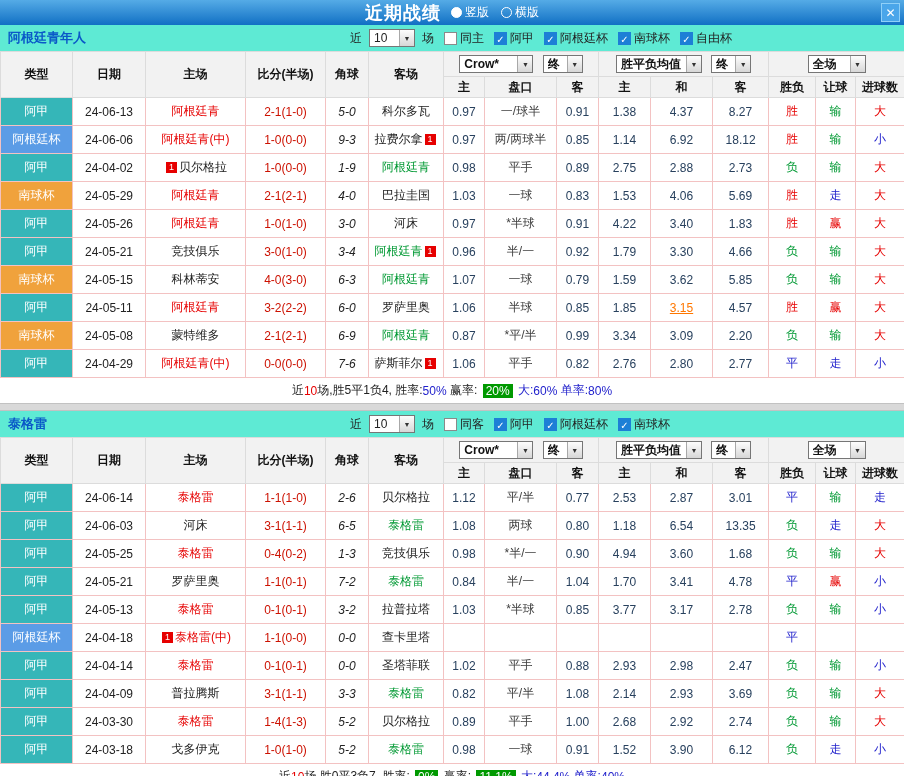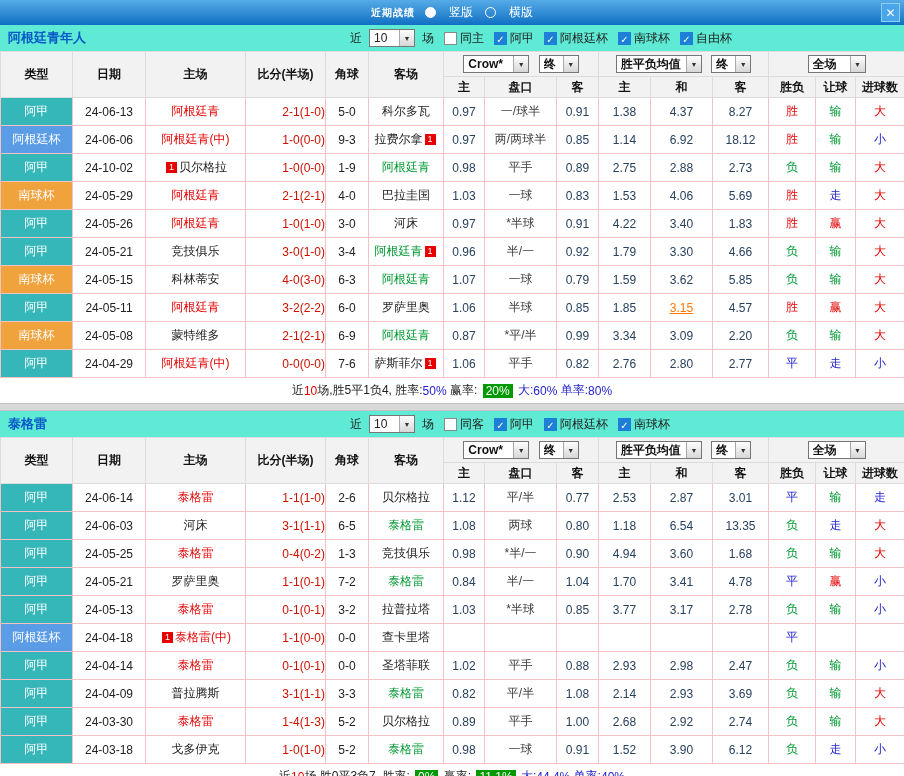--- a/index.html
+++ b/index.html
@@ -1,55 +1,55 @@
 <!DOCTYPE html>
 <html><head>
 <meta charset="utf-8">
 <style>
   html,body{margin:0;padding:0;background:#fff;}
   body{width:904px;height:776px;overflow:hidden;font-family:"Liberation Sans","DejaVu Sans",sans-serif;font-size:12px;color:#222;}
 
   
   .titlebar{height:25px;background:linear-gradient(to bottom,#55abe6,#1170c4);display:flex;align-items:center;justify-content:center;position:relative;color:#fff;}
-  .tb-title{font-weight:bold;font-size:10px;letter-spacing:1px;}
+  .tb-title{font-weight:bold;font-size:18px;letter-spacing:1px;}
   .tb-radios{display:flex;align-items:center;margin-left:10px;gap:12px;}
-  .radio-item{display:inline-flex;align-items:center;gap:13px;cursor:default;}
+  .radio-item{display:inline-flex;align-items:center;gap:3px;cursor:default;}
   .radio{display:inline-block;width:11px;height:11px;border:1px solid #fff;border-radius:50%;box-sizing:border-box;background:transparent;}
   .radio.on{background:#fff;box-shadow:inset 0 0 0 2px #fff;}
   .close-btn{position:absolute;right:4px;top:3px;width:19px;height:19px;background:#4aa6ea;border:1px solid #8fd0f8;color:#fff;font-size:12px;line-height:18px;text-align:center;font-weight:bold;box-sizing:border-box;cursor:default;}
 
   
   .sec-head{position:relative;height:26px;display:flex;align-items:center;background:#5eead4;}
   .team-title{margin-left:8px;color:#0a58c8;font-weight:bold;font-size:13px;}
   .filters{position:absolute;left:350px;display:flex;align-items:center;gap:4px;color:#222;}
   .cbs{display:inline-flex;align-items:flex-end;margin-left:6px;}
   .cb-item{display:inline-flex;align-items:center;margin-right:10px;cursor:default;}
   .cbx{display:inline-block;width:13px;height:13px;line-height:13px;border:1px solid #8a8a8a;background:#fff;box-sizing:border-box;text-align:center;font-size:10px;margin-right:3px;color:#fff;}
   .cbx.on{background:#1d7fd6;border-color:#1d7fd6;}
 
   
   .select{display:inline-flex;align-items:center;justify-content:space-between;border:1px solid #767676;background:#fff;height:18px;box-sizing:border-box;padding-left:4px;cursor:default;vertical-align:middle;margin:0 3px;}
   .select .sv{white-space:nowrap;overflow:hidden;}
   .select .arr{width:14px;align-self:stretch;display:flex;align-items:center;justify-content:center;background:linear-gradient(#fdfdfd,#d7d7d7);border-left:1px solid #a8a8a8;font-size:7px;color:#333;margin-left:4px;}
-  .w46{width:46px}.w66{width:66px}.w40{width:40px}.w94{width:86px}.w58{width:58px}
+  .w46{width:46px}.w66{width:74px}.w40{width:40px}.w94{width:86px}.w58{width:58px}
 
   
   table.grid{table-layout:fixed;width:904px;border-collapse:collapse;}
   thead th{background:#f2f2f2;border:1px solid #dcdcdc;font-weight:bold;color:#111;font-size:12px;padding:0;}
   thead tr.ddr th{height:24px;}
   thead tr.sub th{height:20px;}
   th.dd-cell{text-align:center;vertical-align:middle;}
   tbody td{border:1px solid #f3c2c2;height:27px;text-align:center;padding:0;overflow:hidden;white-space:nowrap;}
   td.tcell{color:#fff;}
   .lt-teal{background:#35b6b8;}
   .lt-blue{background:#5b9ce6;}
   .lt-orange{background:#f0a23c;}
   td.date{color:#222;}
-  td.score{color:#cc1100;text-align:right;}
-  td.corners{color:#222;}
+  td.score{color:#cc1100;}
+  td.corners{color:#222;font-style:italic;}
   td.num{color:#28415e;}
   td.hcap{color:#404040;}
   td.res{font-weight:normal;}
   .red{color:#e60000;}
   .green{color:#009933;}
   .blue{color:#2222cc;}
   .blk{color:#222;}
   td.hl,.hl{color:#ff7700;text-decoration:underline;}
   .rcard{display:inline-block;width:11px;height:11px;line-height:11px;background:#e60000;color:#fff;font-size:9px;text-align:center;margin:0 2px;vertical-align:1px;}
 
@@ -209,21 +209,21 @@
           <td class="num">0.85</td>
           <td class="num">1.14</td>
           <td class="num">6.92</td>
           <td class="num">18.12</td>
           <td class="res red">胜</td>
           <td class="res green">输</td>
           <td class="res blue">小</td>
         </tr>
         <tr>
           <td class="tcell lt-teal">阿甲</td>
-          <td class="date">24-10-02</td>
+          <td class="date">24-04-02</td>
           <td class="team"><span class="rcard">1</span><span class="blk">贝尔格拉</span></td>
           <td class="score">1-0(0-0)</td>
           <td class="corners">1-9</td>
           <td class="team"><span class="green">阿根廷青</span></td>
           <td class="num">0.98</td>
           <td class="hcap">平手</td>
           <td class="num">0.89</td>
           <td class="num">2.75</td>
           <td class="num">2.88</td>
           <td class="num">2.73</td>

